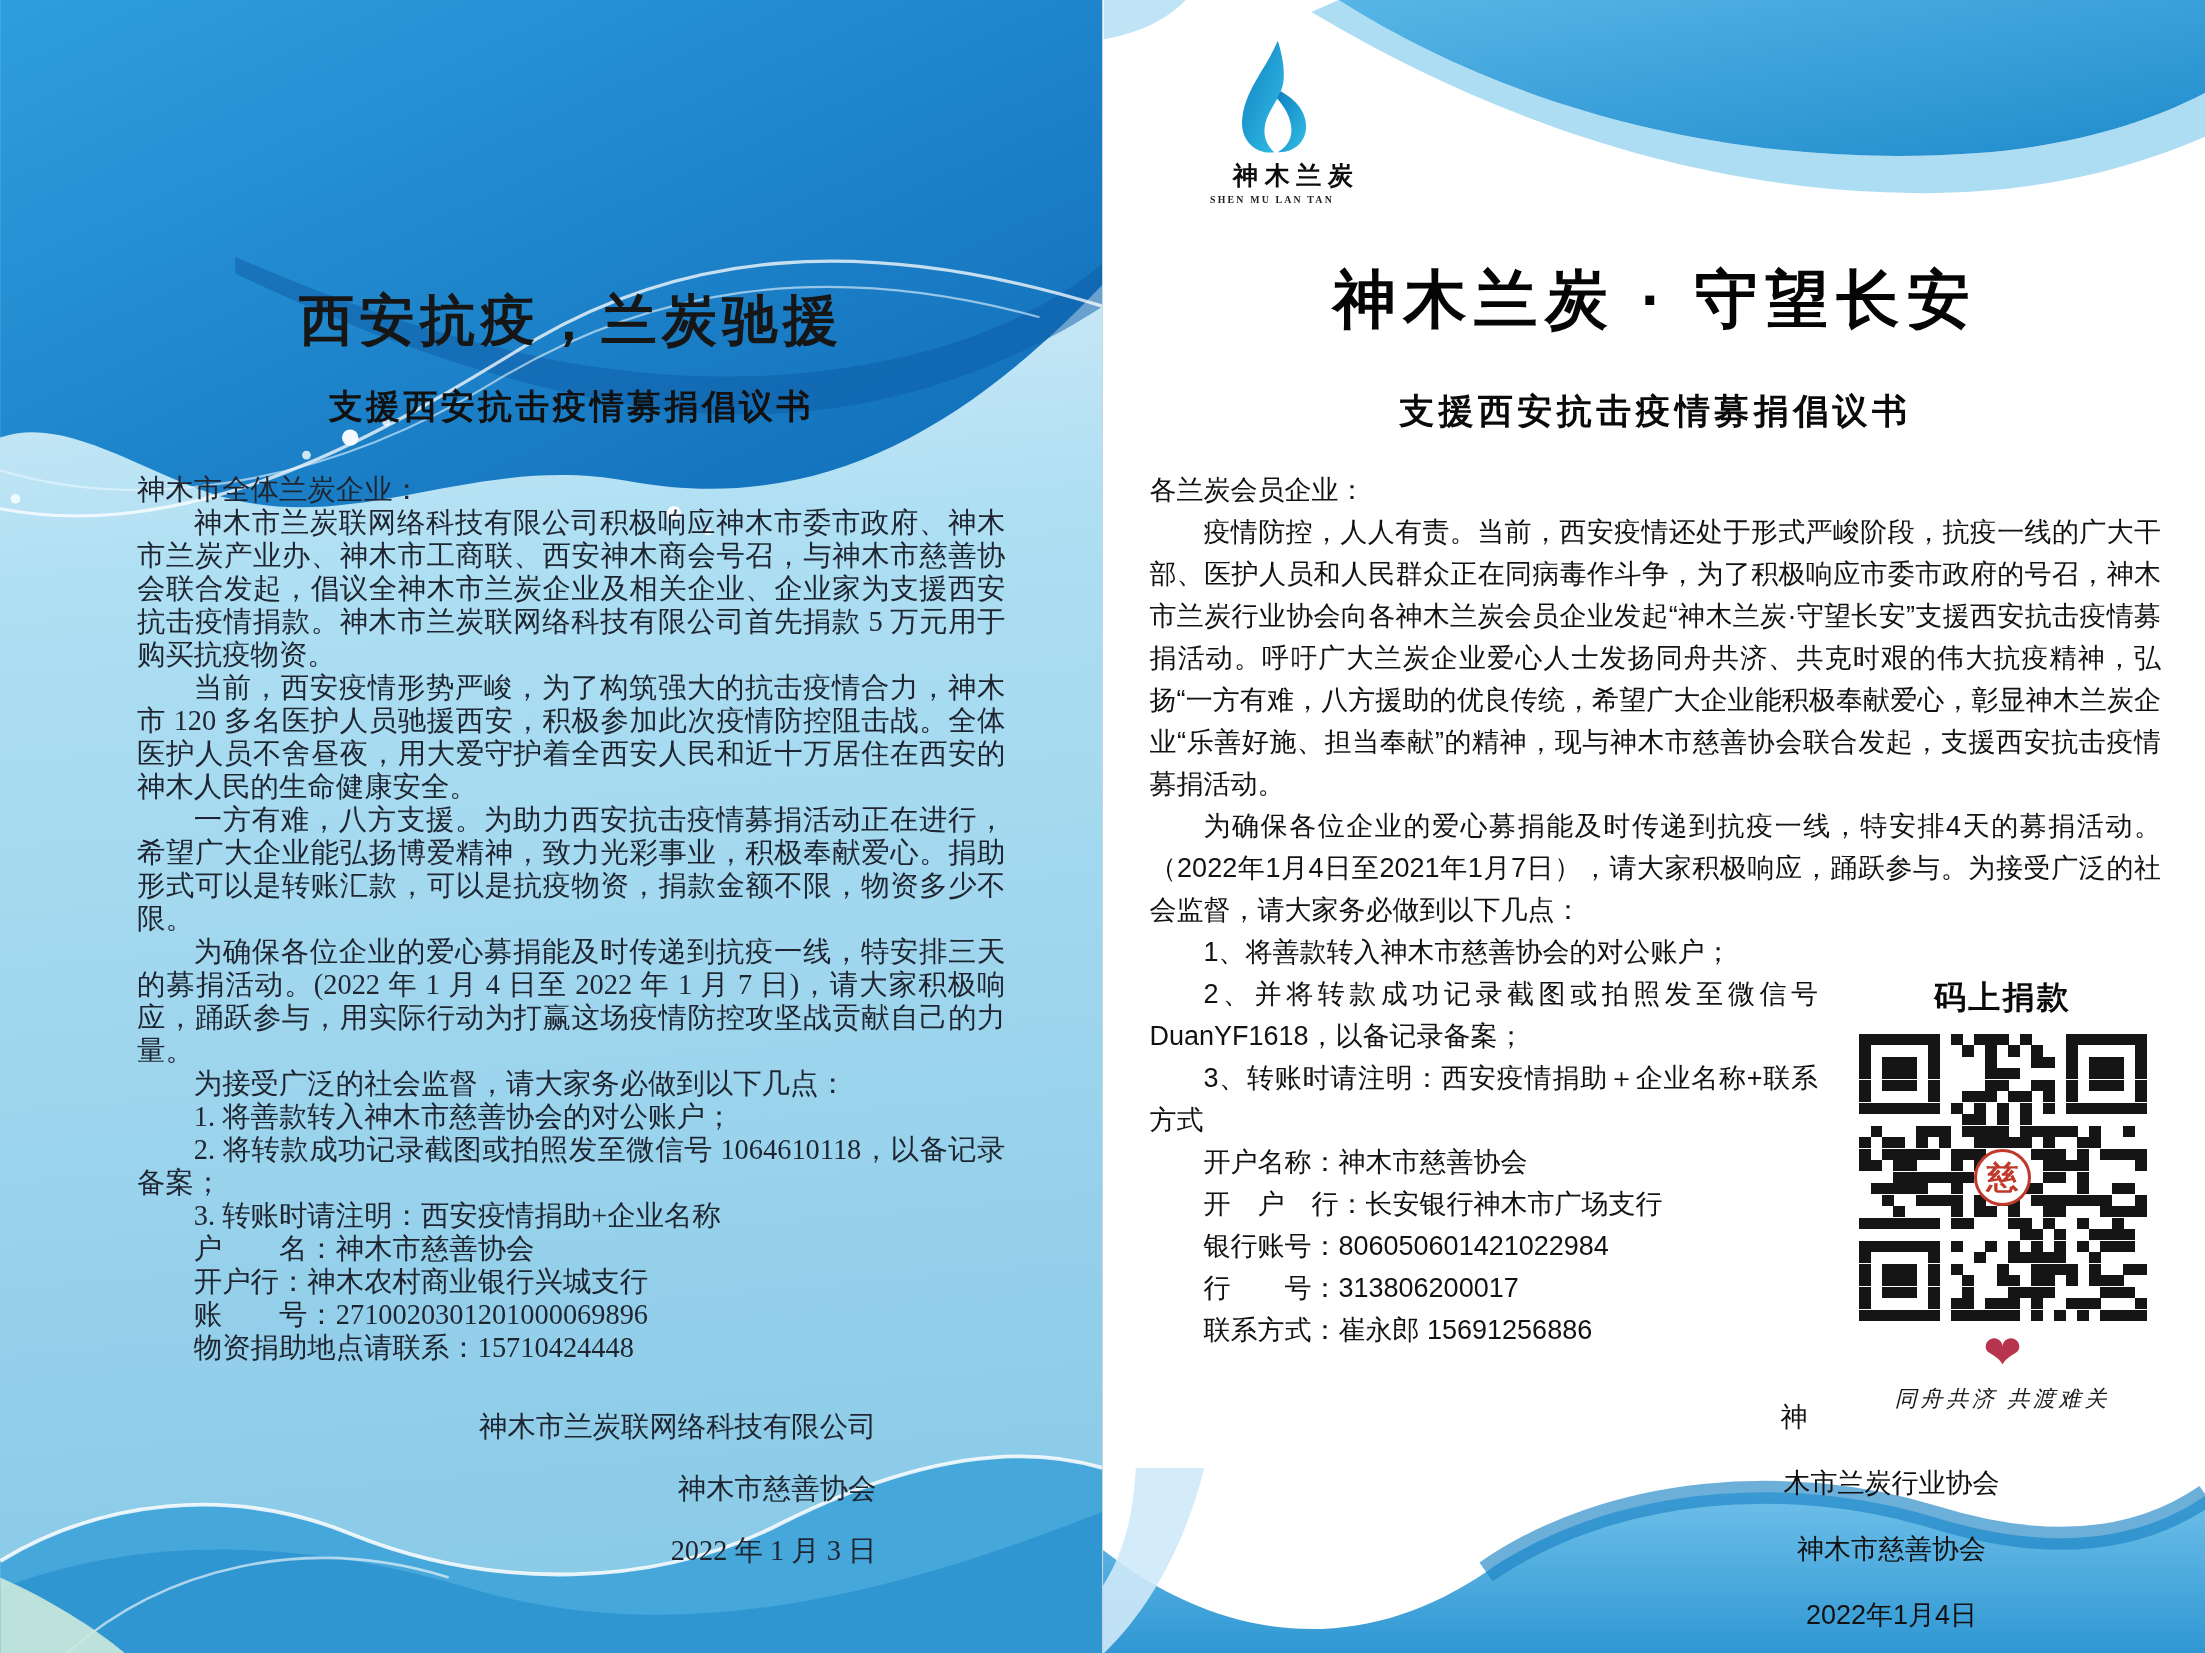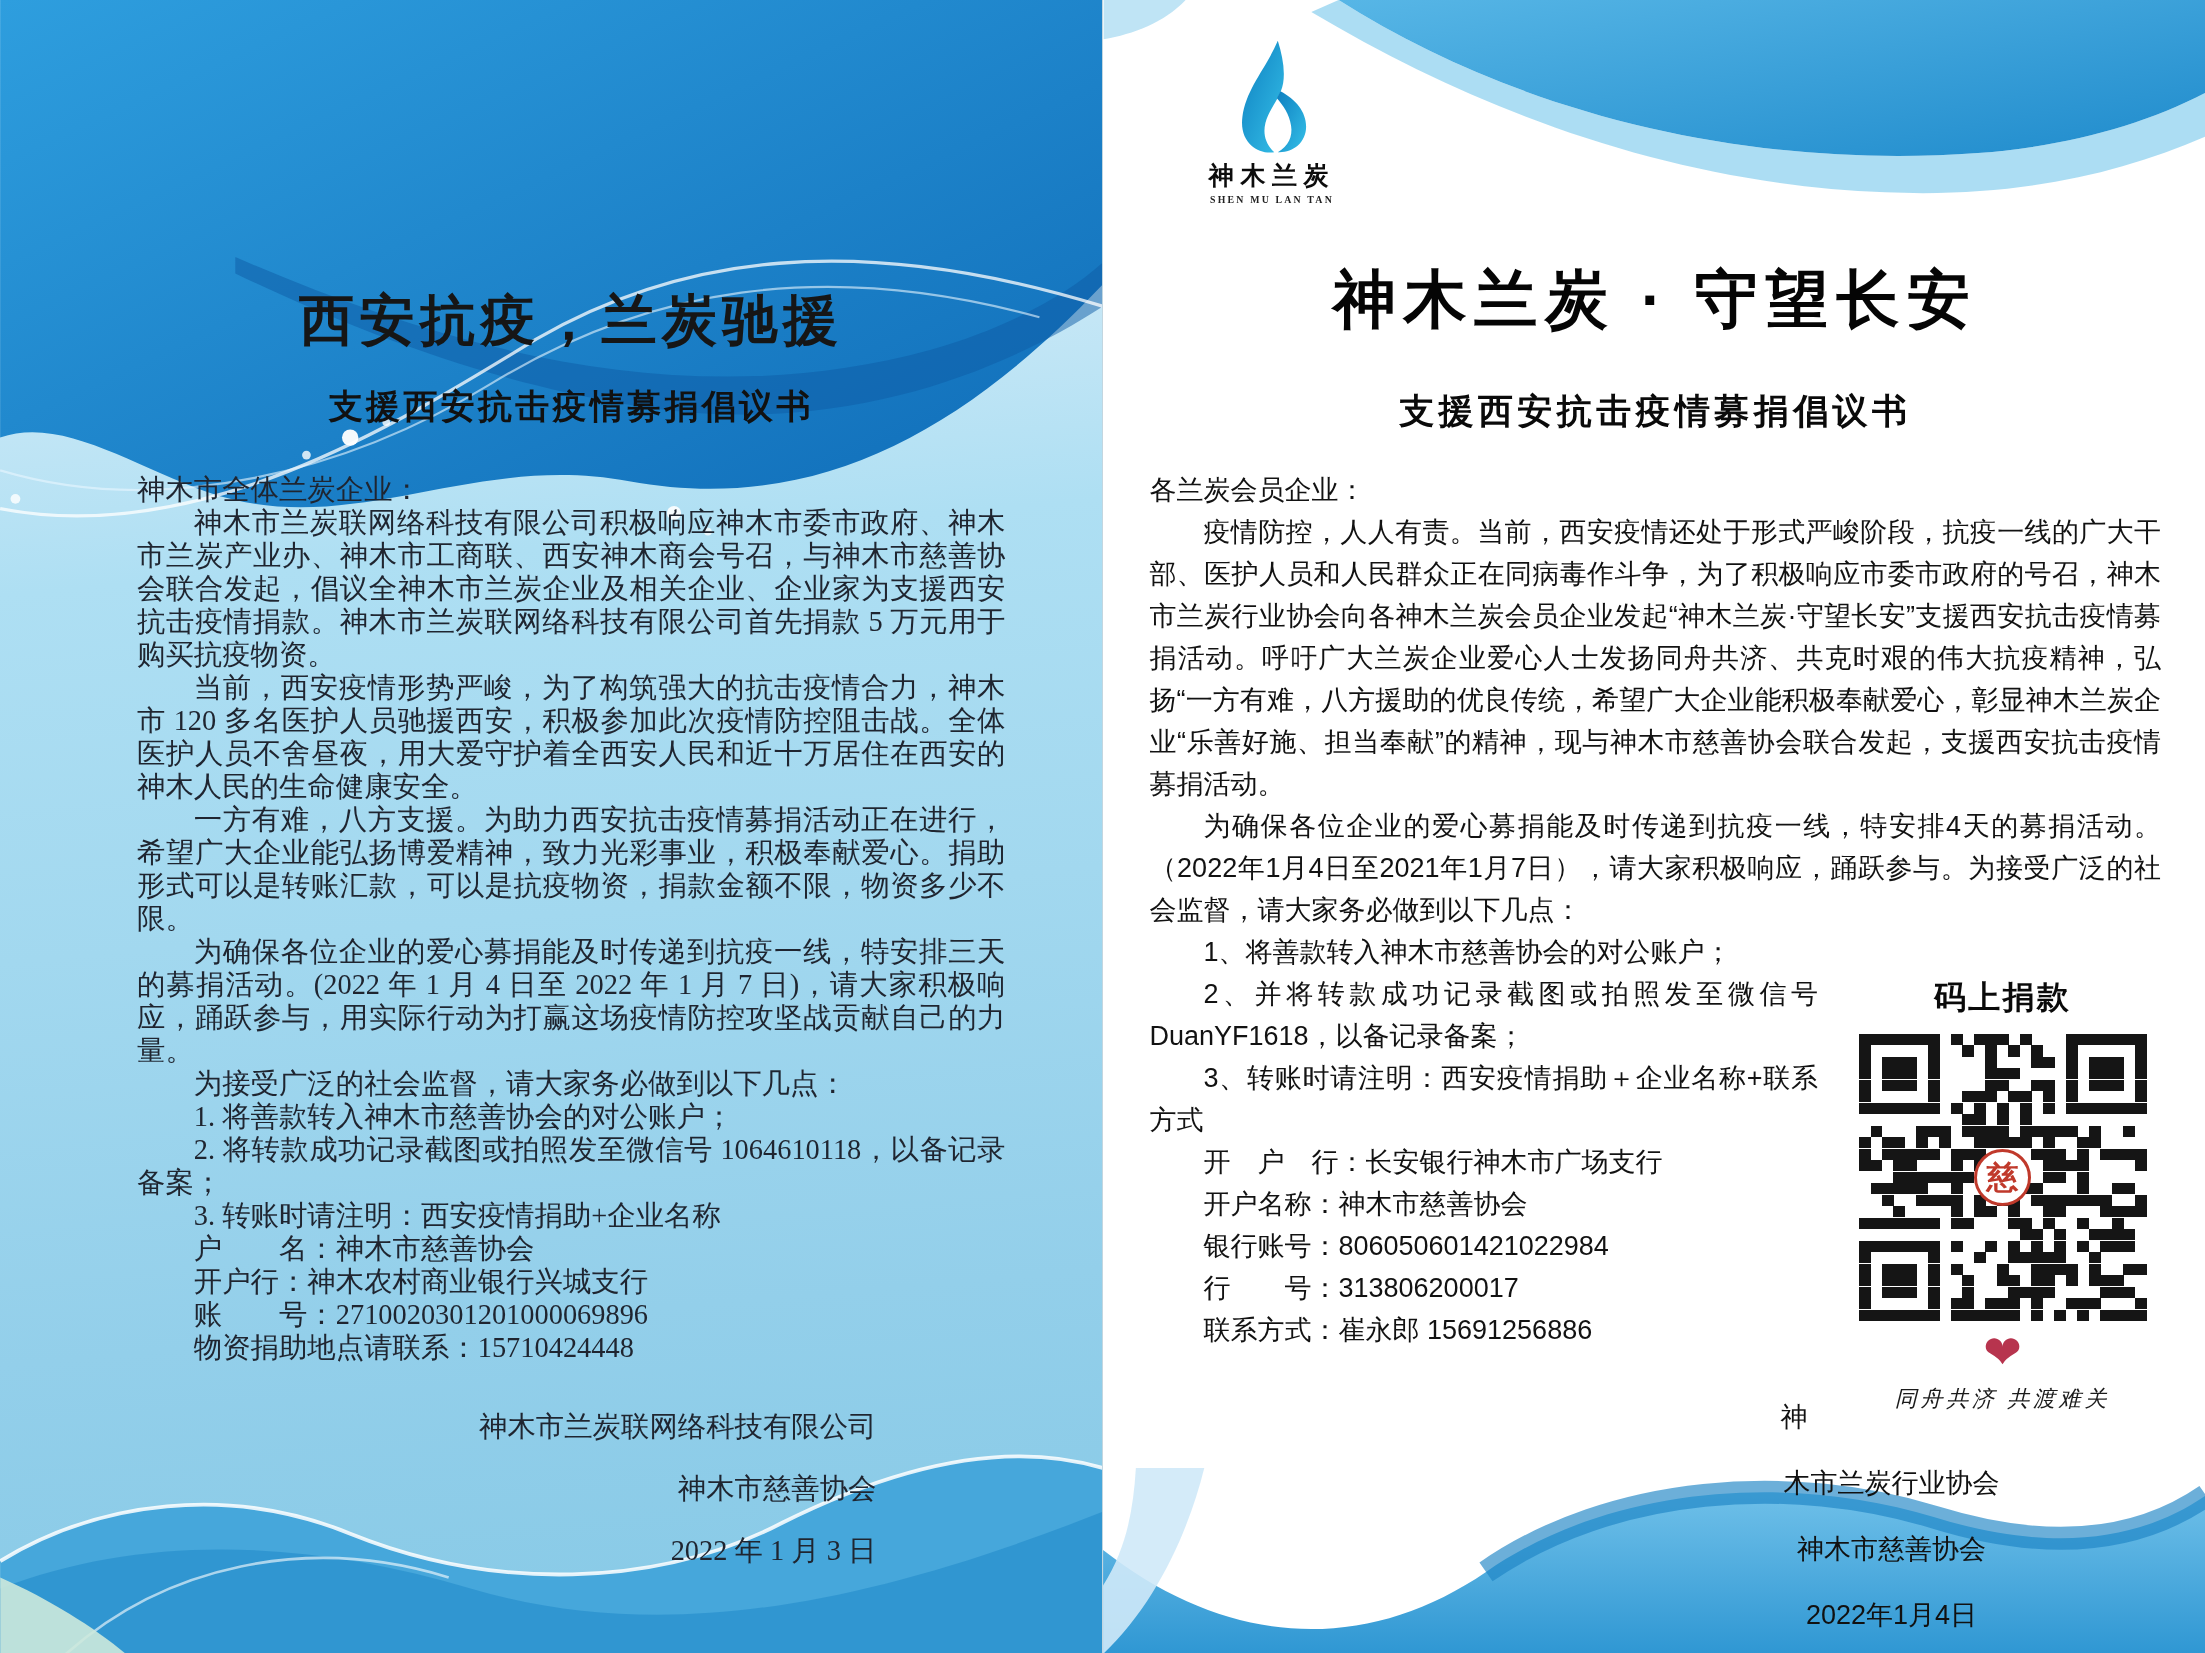--- a/index.html
+++ b/index.html
@@ -24,21 +24,21 @@
   .l-subtitle{font-size:34px;font-weight:700;letter-spacing:3.3px;text-align:center;margin-top:26px;color:#111;}
   .l-body{margin-top:43px;font-size:28.4px;line-height:33px;text-align:justify;color:#1f2530;}
   .l-body p{text-align:justify;}
   .indent{text-indent:2em;}
   .acct{ text-indent:2em; }
   .l-signature{margin-top:32px;width:max-content;margin-left:auto;margin-right:129px;text-align:right;font-size:28.4px;line-height:62px;color:#1f2530;}
 
   
   .page.right{background:#ffffff;font-family:"Liberation Sans","DejaVu Sans",sans-serif;}
   .logo{position:absolute;top:39px;left:82px;width:175px;text-align:center;z-index:3;}
-  .logo .cn{font-size:25px;font-weight:700;letter-spacing:6.6px;color:#0c0c0c;margin-top:3.3px;}
+  .logo .cn{font-size:25px;font-weight:700;letter-spacing:6.6px;color:#0c0c0c;margin-top:3.3px;text-align:right;}
   .logo .en{font-size:9.8px;font-weight:700;letter-spacing:2.2px;color:#222;font-family:"Liberation Serif",serif;margin-top:2.2px;}
   .right-content{position:relative;z-index:2;padding:257px 44px 0 47px;}
   .r-title{font-size:63px;font-weight:900;letter-spacing:7.7px;text-align:center;color:#050505;font-family:"Liberation Sans",sans-serif;}
   .r-subtitle{font-size:35px;font-weight:700;letter-spacing:4.4px;text-align:center;margin-top:45px;color:#0a0a0a;}
   .r-body{margin-top:34px;font-size:27px;line-height:42px;text-align:justify;color:#121212;}
   .r-body p{text-align:justify;}
   .qr-box{float:right;width:317px;margin:3.3px 0 11px 26px;text-align:center;}
   .qr-heading{font-size:32px;font-weight:800;letter-spacing:2.2px;color:#0a0a0a;margin-bottom:15.3px;}
   .qr-code{position:relative;width:287px;height:287px;margin:0 auto;background:#fff;}
   .qr-code i{position:absolute;width:11.5px;height:11.5px;background:#151515;}
@@ -482,22 +482,22 @@
               <i style="left:264px;top:276px"></i>
               <i style="left:276px;top:276px"></i>
             <div class="qr-emblem">慈</div>
           </div>
           <div class="qr-heart">❤</div>
           <div class="qr-caption">同舟共济 共渡难关</div>
         </div>
 
         <p class="indent">2、并将转款成功记录截图或拍照发至微信号DuanYF1618，以备记录备案；</p>
         <p class="indent">3、转账时请注明：西安疫情捐助＋企业名称+联系方式</p>
+        <p class="indent">开户名称：神木市慈善协会</p>
         <p class="indent">开　户　行：长安银行神木市广场支行</p>
-        <p class="indent">开户名称：神木市慈善协会</p>
         <p class="indent">银行账号：806050601421022984</p>
         <p class="indent">行　　号：313806200017</p>
         <p class="indent">联系方式：崔永郎 15691256886</p>
       </div>
 
       <div class="r-signature">
         <div>神木市兰炭行业协会</div>
         <div>神木市慈善协会</div>
         <div>2022年1月4日</div>
       </div>

